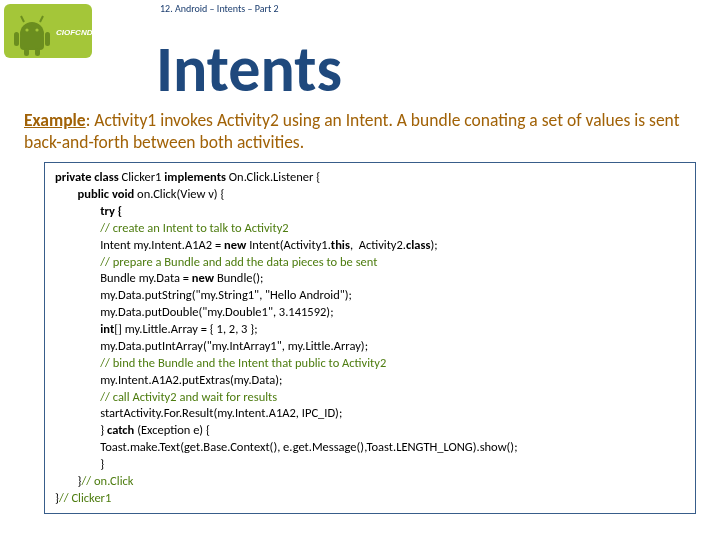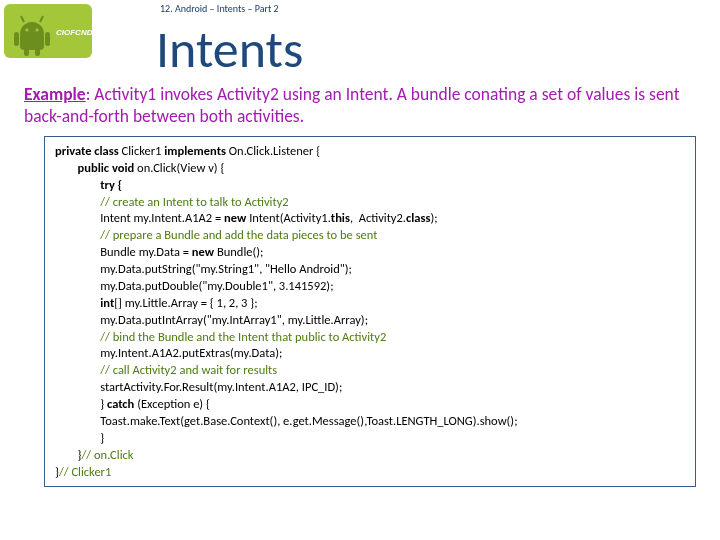--- a/index.html
+++ b/index.html
@@ -29,32 +29,32 @@
     color: #1a3c6e;
     padding-left: 4px;
     padding-top: 2px;
     font-weight: 400;
   }
   .title-wrap {
     flex: 1;
     padding-left: 60px;
   }
   .title {
-    font-size: 52px;
+    font-size: 64px;
     color: #1f497d;
-    font-weight: 400;
+    font-weight: 700;
     line-height: 1.1;
-    margin-top: 6px;
+    margin-top: 19px;
   }
   .example-block {
     padding: 6px 24px 4px 24px;
   }
   .example-block .ex {
     font-size: 17.5px;
-    color: #a21caf;
+    color: #a16207;
     line-height: 1.25;
   }
   .underline { text-decoration: underline; }
   .bold { font-weight: 700; }
   .code-box {
     margin: 4px 24px 0 44px;
     border: 1px solid #385d8a;
     padding: 6px 10px 6px 10px;
     font-size: 12.5px;
     line-height: 1.35;

